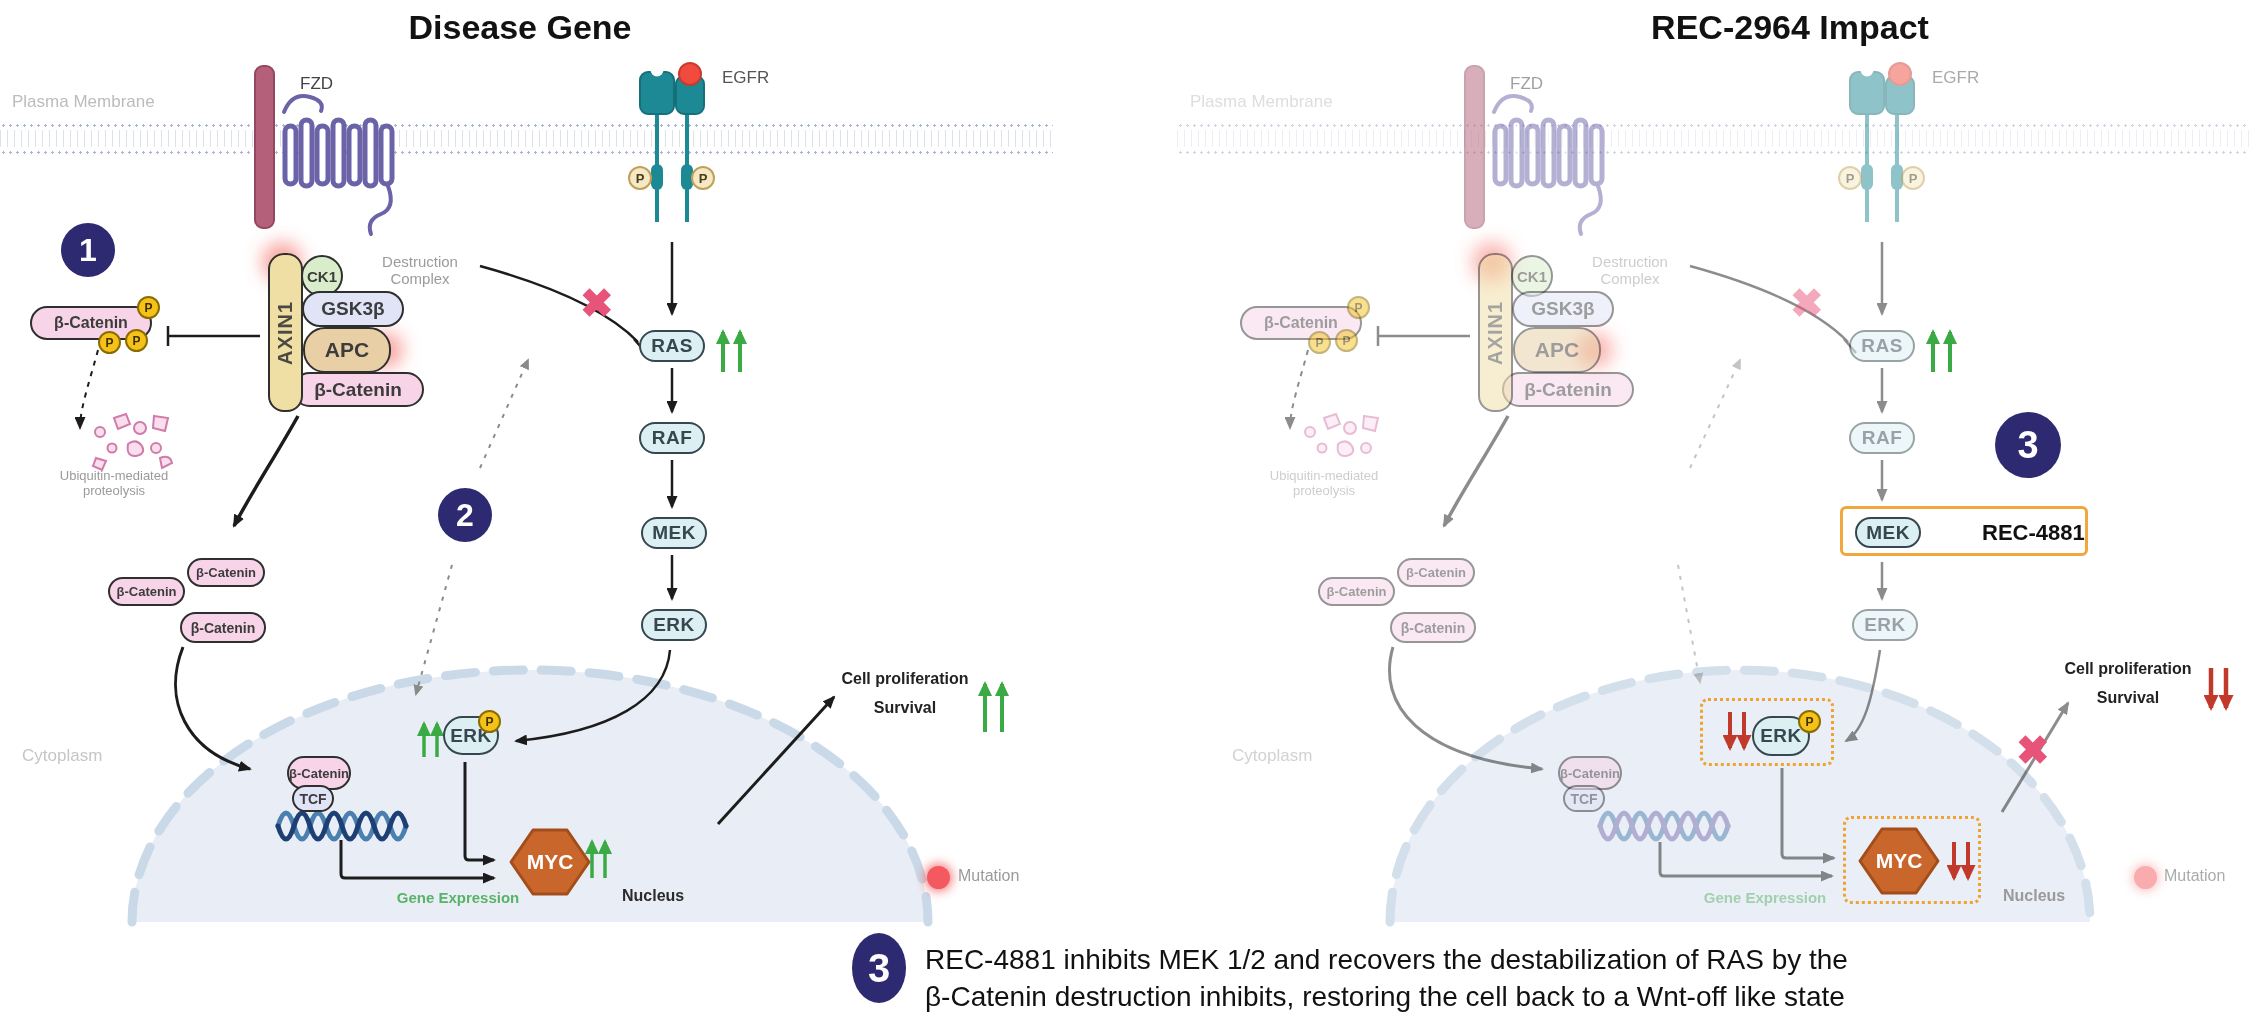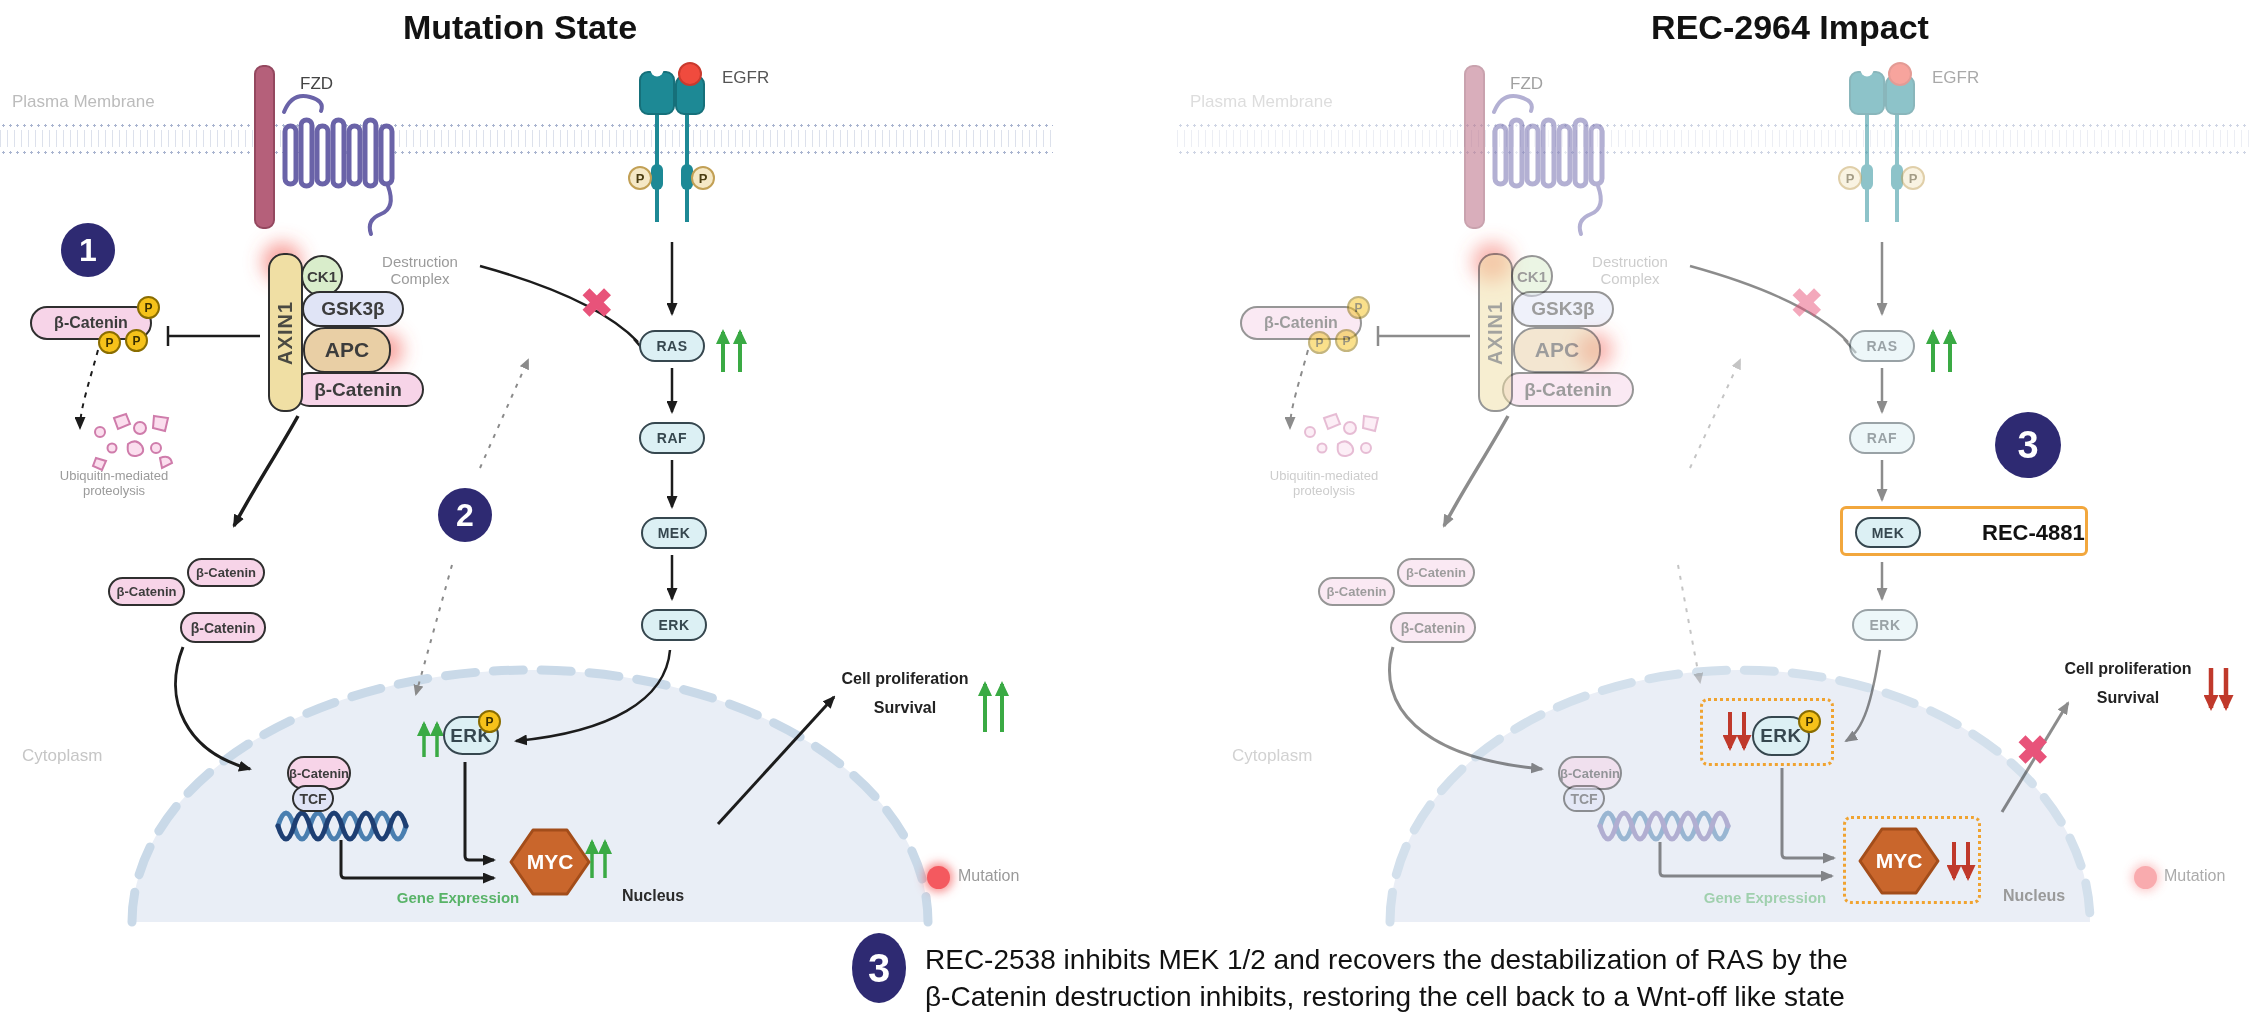--- a/index.html
+++ b/index.html
@@ -11,21 +11,21 @@
   .graylbl{color:#bcbcbc;font-size:17px;}
   .smallgray{color:#9b9b9b;font-size:15px;text-align:center;line-height:17px;}
   .pill{border:2.5px solid #2f2f2f;border-radius:18px;display:flex;align-items:center;justify-content:center;
         font-weight:bold;color:#3c3c3c;background:#f7d4e8;}
   .pill-pink{background:#f7d4e8;}
   .pill-lav{background:#e0e4f6;}
   .pill-tan{background:#e9cfa5;}
   .pill-grn{background:#d9edcb;}
   .pill-axin{background:#f0dfa4;border-radius:16px;}
   .cpill{border:2.5px solid #36474f;border-radius:16px;background:#dcf0f4;display:flex;align-items:center;
-         justify-content:center;font-weight:bold;font-size:14px;color:#36474f;letter-spacing:.5px;}
+         justify-content:center;font-weight:bold;font-size:19px;color:#36474f;letter-spacing:.5px;}
   .badge{background:#2e2a72;color:#fff;border-radius:50%;display:flex;align-items:center;justify-content:center;
          font-weight:bold;}
   .pcirc{width:24px;height:24px;border-radius:50%;background:#f5e8c6;border:2.5px solid #c2a055;color:#4a3c10;
          font-size:13px;font-weight:bold;display:flex;align-items:center;justify-content:center;}
   .pyel{width:23px;height:23px;border-radius:50%;background:#f6c21a;border:2px solid #8a6d00;color:#3a3000;
         font-size:12px;font-weight:bold;display:flex;align-items:center;justify-content:center;}
   .vtext{writing-mode:vertical-rl;transform:rotate(180deg);font-weight:bold;font-size:20px;color:#4a4a42;letter-spacing:1px;}
   .membrane{position:absolute;top:122px;height:34px;
     background-image:
       radial-gradient(circle 2.2px,#a9b4cf 60%,transparent 61%),
@@ -237,21 +237,21 @@
       <line x1="2226" y1="668" x2="2226" y2="708" stroke-width="4.5" marker-end="url(#mRed)"></line>
     </g>
     <g stroke="#d9534f">
       <line x1="1933" y1="523" x2="1933" y2="543" stroke-width="3.5"></line>
       <line x1="1933" y1="533" x2="1974" y2="533" stroke-width="3"></line>
     </g>
 
     <polygon points="1860,861 1882,829 1916,829 1938,861 1916,893 1882,893" fill="#c9662c" stroke="#a34d1a" stroke-width="3" stroke-linejoin="round"></polygon>
   </svg>
 
-  <div class="abs title" style="left:380px;top:8px;width:280px;">Mutation State</div>
+  <div class="abs title" style="left:380px;top:8px;width:280px;">Disease Gene</div>
   <div class="abs graylbl" style="left:12px;top:92px;">Plasma Membrane</div>
   <div class="abs" style="left:300px;top:74px;font-size:17px;color:#444;">FZD</div>
   <div class="abs" style="left:722px;top:68px;font-size:17px;color:#555;">EGFR</div>
 
   <div class="abs badge" style="left:61px;top:223px;width:54px;height:54px;font-size:32px;">1</div>
 
   <div class="abs pill pill-pink" style="left:30px;top:306px;width:122px;height:34px;font-size:16px;">β-Catenin</div>
   <div class="abs pyel" style="left:137px;top:296px;">P</div>
   <div class="abs pyel" style="left:125px;top:329px;">P</div>
   <div class="abs pyel" style="left:98px;top:331px;">P</div>
@@ -359,16 +359,16 @@
 
   <div class="abs xmark" style="left:2016px;top:730px;">✖</div>
   <div class="abs outcome" style="left:2058px;top:660px;width:140px;">Cell proliferation</div>
   <div class="abs outcome" style="left:2058px;top:689px;width:140px;">Survival</div>
 
   <div class="abs fd" style="left:2134px;top:866px;width:23px;height:23px;border-radius:50%;background:#f4595f;box-shadow:0 0 10px 3px rgba(244,90,90,.6);"></div>
   <div class="abs" style="left:2164px;top:867px;font-size:16px;color:#ababab;">Mutation</div>
   <div class="abs" style="left:1232px;top:746px;font-size:17px;color:#d2d2d2;">Cytoplasm</div>
 
   <div class="abs badge" style="left:852px;top:933px;width:54px;height:70px;font-size:40px;">3</div>
-  <div class="abs caption-line" style="left:925px;top:944px;">REC-2538 inhibits MEK 1/2 and recovers the destabilization of RAS by the</div>
+  <div class="abs caption-line" style="left:925px;top:944px;">REC-4881 inhibits MEK 1/2 and recovers the destabilization of RAS by the</div>
   <div class="abs caption-line" style="left:925px;top:981px;">β-Catenin destruction inhibits, restoring the cell back to a Wnt-off like state</div>
 
 </div>
 
 </body></html>

